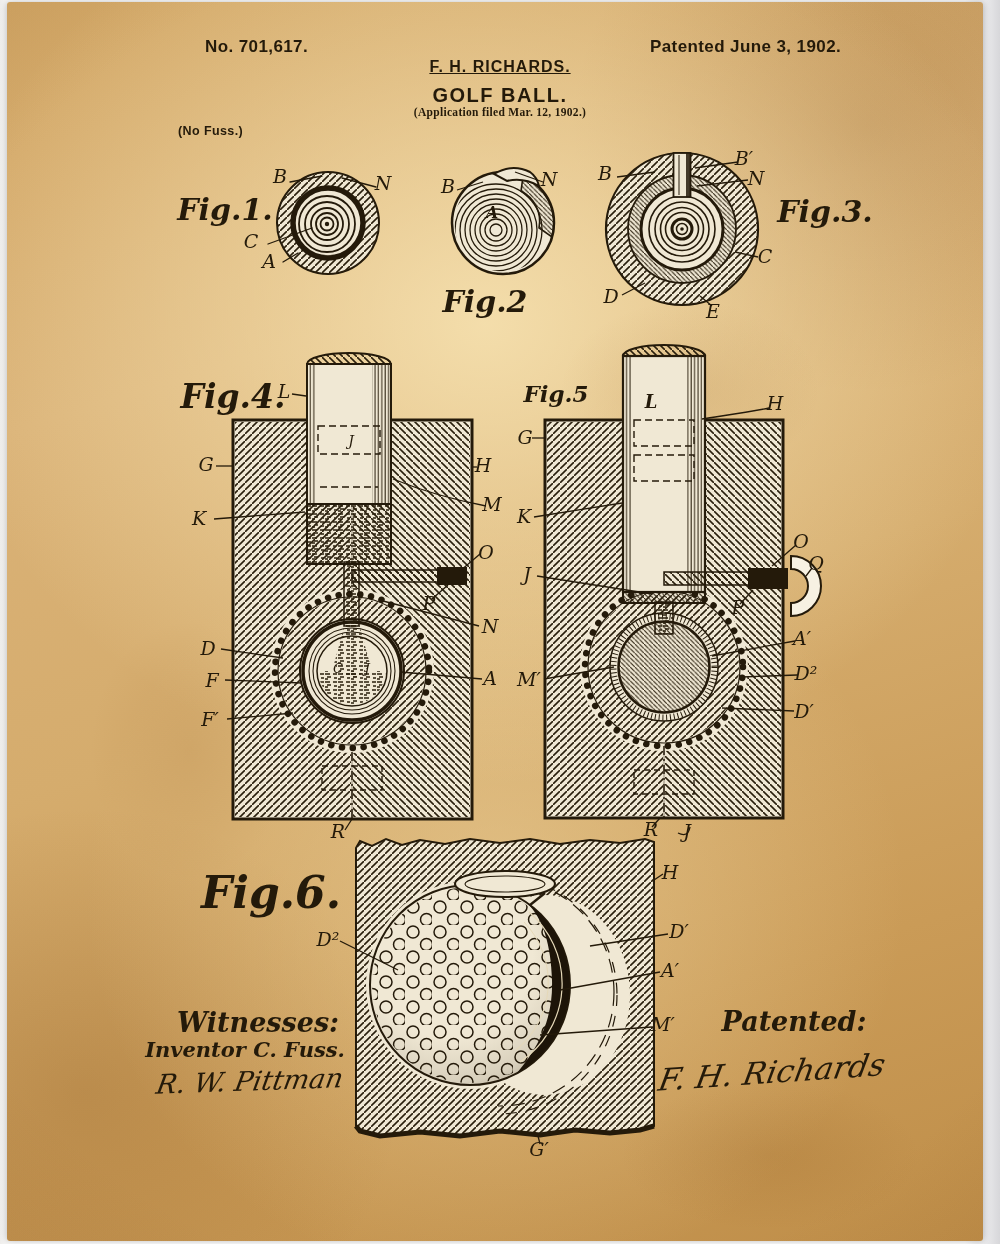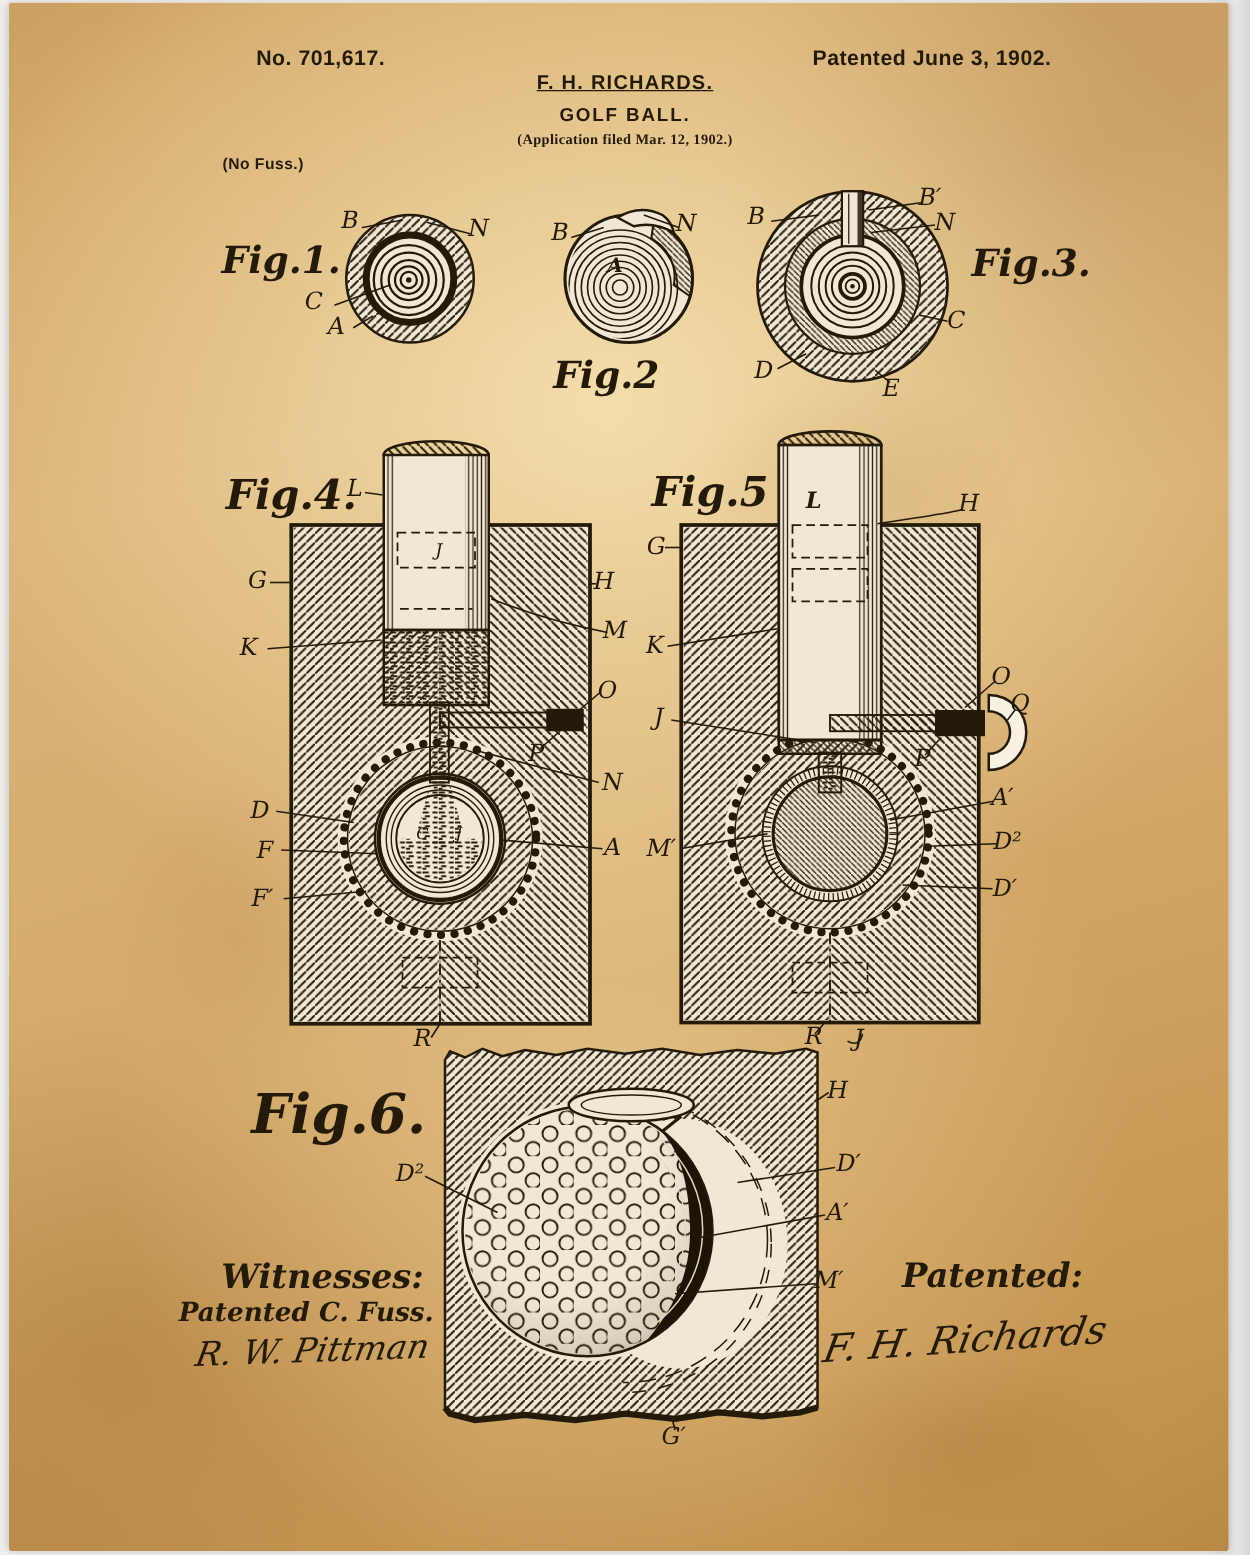--- a/index.html
+++ b/index.html
@@ -268,29 +268,29 @@
       <path d="M660,972 L560,990"></path>
         <path d="M652,1027 L540,1035"></path>
         <path d="M540,1144 L538,1136"></path>
     </g>
   </g>
 </svg>
 
 <span class="h-left" style="left:186px;top:37px;margin-left:19px;">No. 701,617.</span>
 <span class="h-left" style="left:650px;top:37px;">Patented June 3, 1902.</span>
 <span class="h-center" style="top:58px;text-decoration:underline;">F. H. RICHARDS.</span>
-<span class="h-center" style="top:84px;font-size:15px;letter-spacing:1.5px;">GOLF BALL.</span>
+<span class="h-center" style="top:84px;font-size:20px;letter-spacing:1.5px;">GOLF BALL.</span>
 <span class="h-center" style="top:106px;font:700 11.5px 'Liberation Serif',serif;letter-spacing:.3px;">(Application filed Mar. 12, 1902.)</span>
 <span class="h-left" style="left:178px;top:124px;font-size:12.5px;">(No Fuss.)</span>
 
 <span class="figtitle" style="left:207px;top:209px;font-size:30px;">Fig.1.</span>
 <span class="figtitle" style="left:467px;top:301px;font-size:30px;">Fig.2</span>
 <span class="figtitle" style="left:807px;top:211px;font-size:30px;">Fig.3.</span>
 <span class="figtitle" style="left:215px;top:396px;font-size:33px;">Fig.4.</span>
-<span class="figtitle" style="left:550px;top:393px;font-size:33px;">Fig.5</span>
+<span class="figtitle" style="left:538px;top:393px;font-size:23px;">Fig.5</span>
 <span class="figtitle" style="left:253px;top:892px;font-size:44px;">Fig.6.</span>
 
 <span class="co" style="left:280px;top:176px;">B</span>
 <span class="co" style="left:383px;top:183px;">N</span>
 <span class="co" style="left:251px;top:241px;">C</span>
 <span class="co" style="left:269px;top:261px;">A</span>
 
 <span class="co" style="left:448px;top:186px;">B</span>
 <span class="co" style="left:549px;top:179px;">N</span>
 <span class="co" style="left:492px;top:212px;font-size:16px;font-weight:700;">A</span>
@@ -335,16 +335,16 @@
 <span class="co" style="left:687px;top:831px;">J</span>
 
 <span class="co" style="left:328px;top:939px;">D²</span>
 <span class="co" style="left:670px;top:872px;">H</span>
 <span class="co" style="left:679px;top:931px;">D′</span>
 <span class="co" style="left:670px;top:970px;">A′</span>
 <span class="co" style="left:663px;top:1024px;">M′</span>
 <span class="co" style="left:539px;top:1149px;">G′</span>
 
 <span class="scriptline" style="left:258px;top:1022px;font:italic 700 27px 'DejaVu Serif',serif;">Witnesses:</span>
-<span class="scriptline" style="left:245px;top:1049px;font:italic 600 21px 'DejaVu Serif',serif;">Patented C. Fuss.</span>
+<span class="scriptline" style="left:245px;top:1049px;font:italic 600 21px 'DejaVu Serif',serif;">Inventor C. Fuss.</span>
 <span class="scriptline" style="left:250px;top:1081px;font:italic 27px 'DejaVu Serif',serif;transform:translate(-50%,-50%) skewX(-12deg) rotate(-2deg);">R. W. Pittman</span>
 <span class="scriptline" style="left:794px;top:1021px;font:italic 700 27px 'DejaVu Serif',serif;">Patented:</span>
 <span class="scriptline" style="left:772px;top:1072px;font:italic 31px 'DejaVu Serif',serif;transform:translate(-50%,-50%) skewX(-14deg) rotate(-4deg);">F. H. Richards</span>
 
 </body></html>

